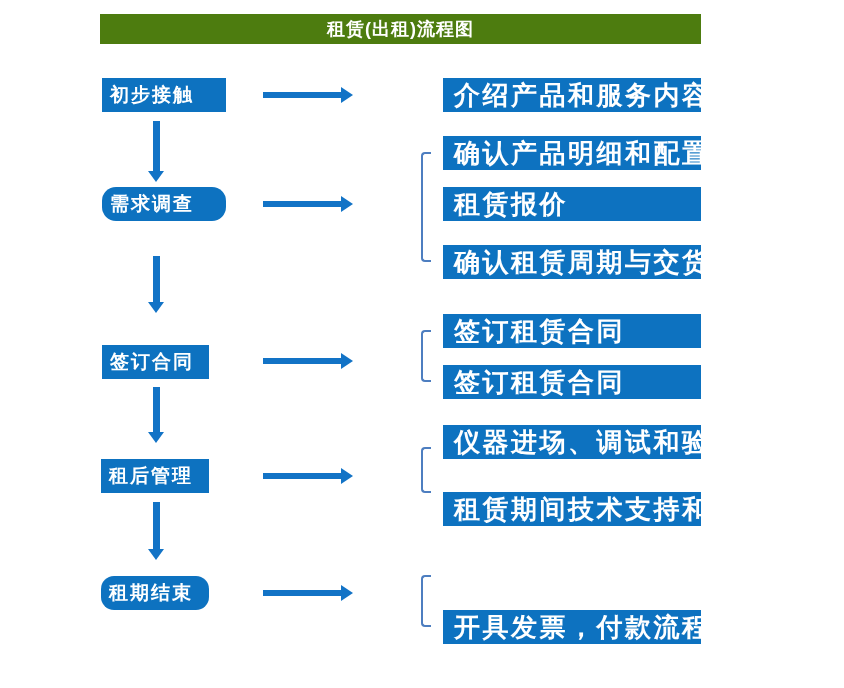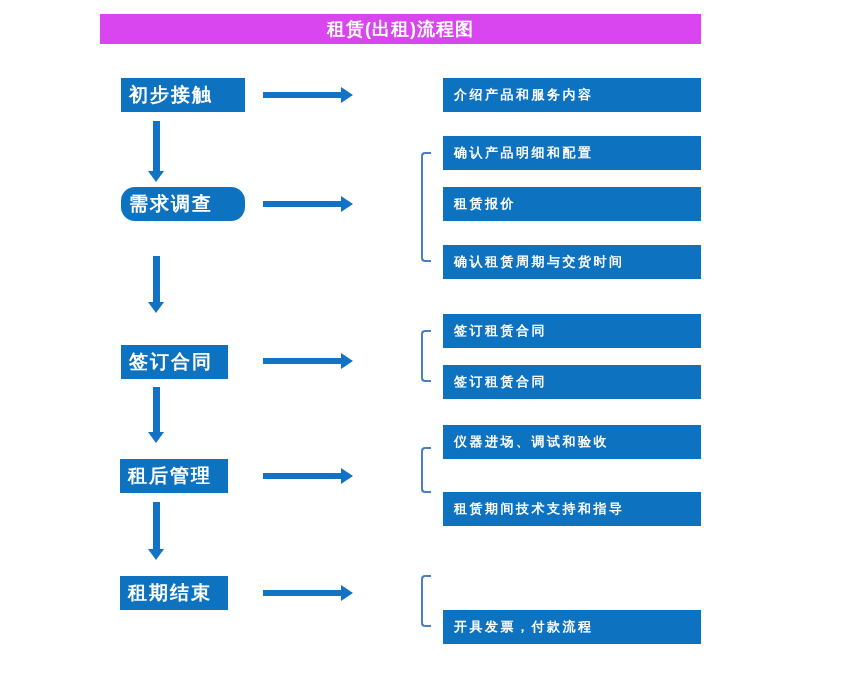--- a/index.html
+++ b/index.html
@@ -5,35 +5,34 @@
   html,body{margin:0;padding:0;background:#ffffff;}
   .canvas{
     position:relative;
     width:844px;height:688px;
     background:#ffffff;
     font-family:"Liberation Sans", sans-serif;
     overflow:hidden;
   }
   .titlebar{
     position:absolute;left:100px;top:14px;width:601px;height:30px;
-    background:#d946ef;color:#ffffff;
+    background:#4d7c0f;color:#ffffff;
     font-size:18px;font-weight:bold;letter-spacing:1px;
     text-align:center;line-height:30px;
   }
   .stage-box{
     position:absolute;height:34px;background:#0d72c0;color:#ffffff;
     font-size:19px;font-weight:bold;letter-spacing:2px;
     line-height:34px;padding-left:8px;box-sizing:border-box;
     white-space:nowrap;
-    margin-left:19px;
   }
   .detail-box{
     position:absolute;left:443px;width:258px;height:34px;
     background:#0d72c0;color:#ffffff;
-    font-size:13px;font-weight:bold;letter-spacing:2.5px;
+    font-size:26px;font-weight:bold;letter-spacing:2.5px;
     line-height:34px;padding-left:11px;box-sizing:border-box;
     white-space:nowrap;
   }
   .harrow{position:absolute;left:263px;width:90px;height:16px;}
   .harrow .shaft{position:absolute;left:0;top:5px;width:78px;height:6px;background:#1273c6;}
   .harrow .head{
     position:absolute;left:78px;top:0;width:0;height:0;
     border-top:8px solid transparent;border-bottom:8px solid transparent;
     border-left:12px solid #1273c6;
   }
@@ -57,21 +56,21 @@
 <body>
 
 <div class="canvas">
 
   <div class="titlebar">租赁(出租)流程图</div>
 
   <div class="stage-box" style="left:102px;top:78px;width:124px;">初步接触</div>
   <div class="stage-box" style="left:102px;top:187px;width:124px;border-radius:14px;">需求调查</div>
   <div class="stage-box" style="left:102px;top:345px;width:107px;">签订合同</div>
   <div class="stage-box" style="left:101px;top:459px;width:108px;">租后管理</div>
-  <div class="stage-box" style="left:101px;top:576px;width:108px;">租期结束</div>
+  <div class="stage-box" style="left:101px;top:576px;width:108px;border-radius:13px;">租期结束</div>
 
   <div class="varrow" style="top:121px;height:61px;">
     <div class="shaft"></div>
     <div class="head"></div>
   </div>
   <div class="varrow" style="top:256px;height:57px;">
     <div class="shaft"></div>
     <div class="head"></div>
   </div>
   <div class="varrow" style="top:387px;height:56px;">

